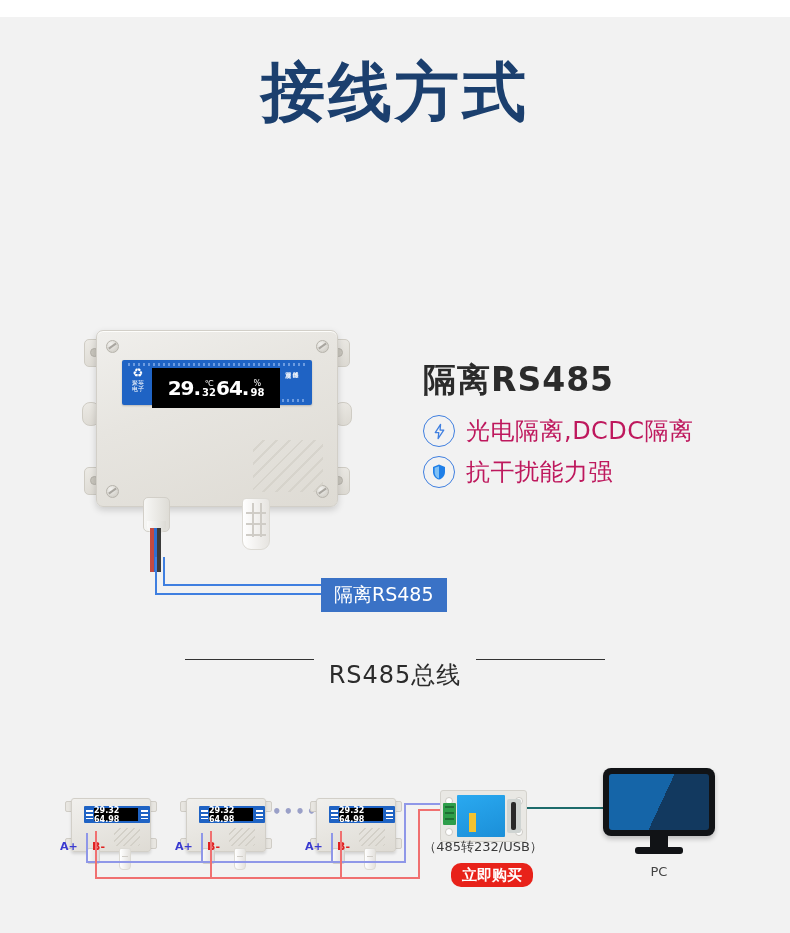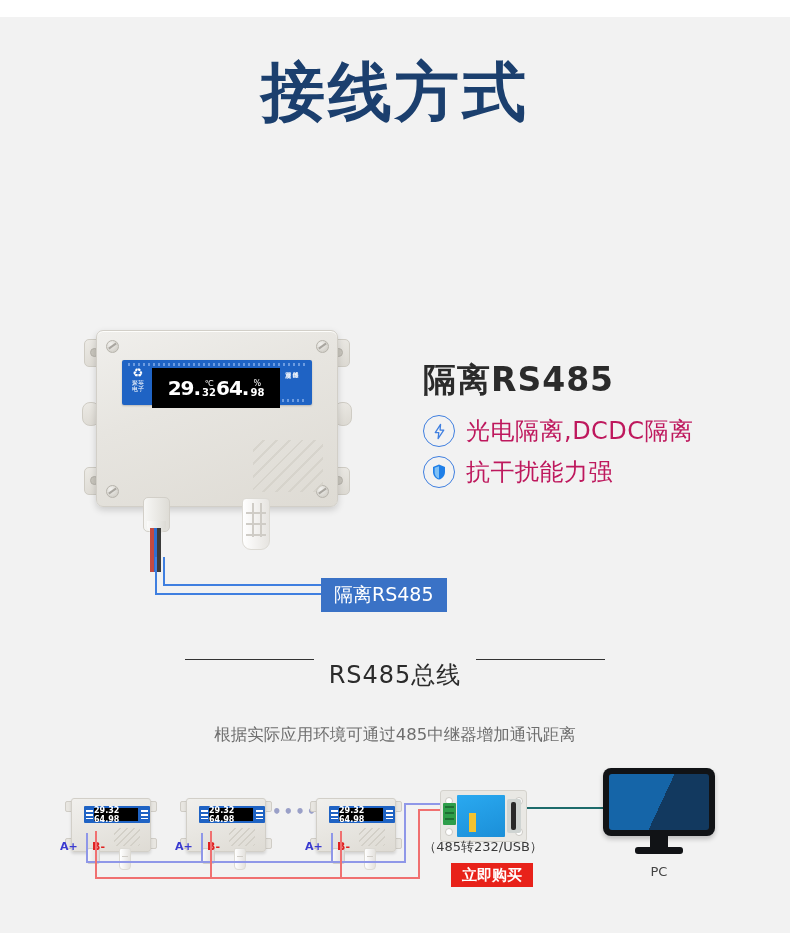--- a/index.html
+++ b/index.html
@@ -253,21 +253,21 @@
     background:#2a2a2a;border-radius:2px;}
   .conv-hole{position:absolute;width:6px;height:6px;border-radius:50%;
     background:#fff;border:1px solid #cbc9c3;}
   .conv-cap{
     position:absolute;left:413px;top:838px;width:140px;text-align:center;
     font-size:13px;color:#3b3b3b;
     font-family:"DejaVu Sans","Liberation Sans",sans-serif;
   }
   .buy{
     position:absolute;left:451px;top:863px;width:82px;height:24px;
-    background:#e8221a;color:#fff;border-radius:0;
+    background:#e8221a;color:#fff;border-radius:10px;
     font-size:15px;font-weight:bold;
     display:flex;align-items:center;justify-content:center;
     font-family:"DejaVu Sans","Liberation Sans",sans-serif;
   }
 
   .pc{position:absolute;left:603px;top:768px;width:112px;height:88px;}
   .pc-bezel{position:absolute;left:0;top:0;width:112px;height:68px;
     background:#111316;border-radius:8px;
     box-shadow:0 3px 5px rgba(0,0,0,0.22);}
   .pc-screen{position:absolute;left:6px;top:6px;width:100px;height:56px;
@@ -386,21 +386,20 @@
   <div class="callout">隔离RS485</div>
 
   <div class="divider">
     <span class="ln"></span>
     <span class="dtxt">RS485总线</span>
     <span class="ln"></span>
   </div>
 
   <div class="para">
     <br>
-    <span>根据实际应用环境可通过485中继器增加通讯距离</span>
   </div>
 
   <div class="diagram">
 
     <div class="mini" style="left:65px;top:15px;">
       <div class="mini-ear me1"></div>
       <div class="mini-ear me2"></div>
       <div class="mini-ear me3"></div>
       <div class="mini-ear me4"></div>
       <div class="mini-body">

